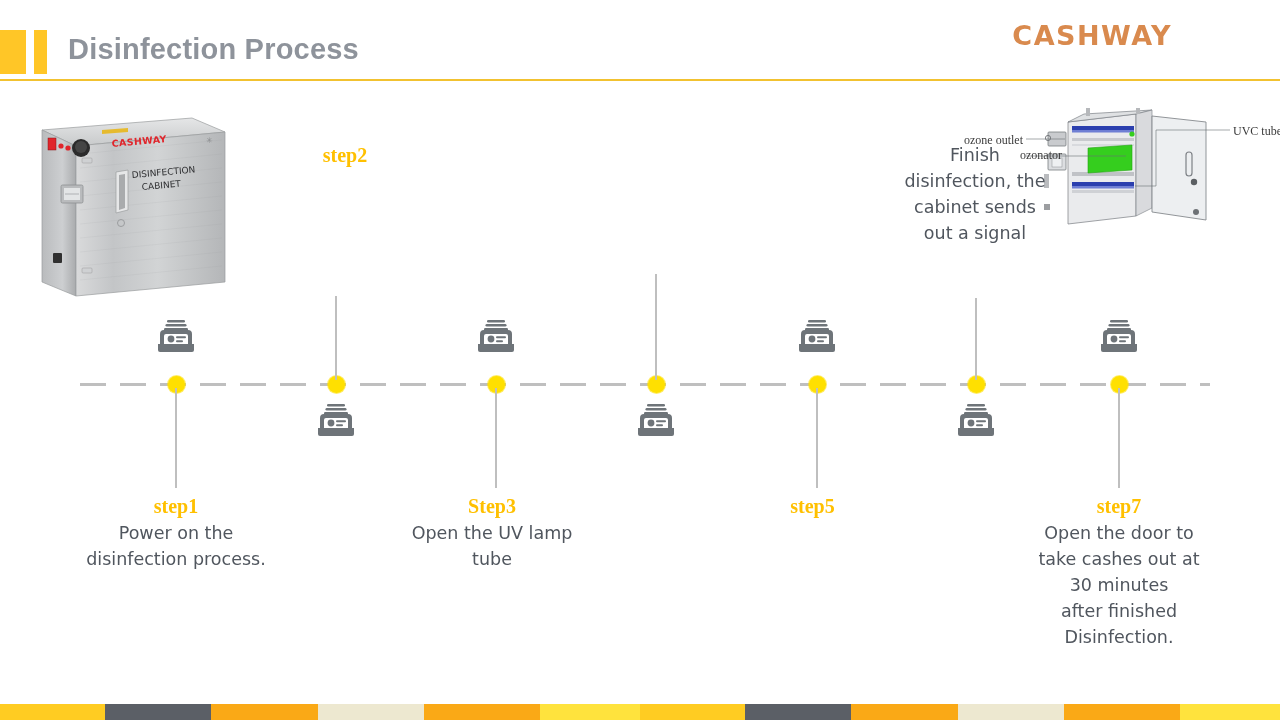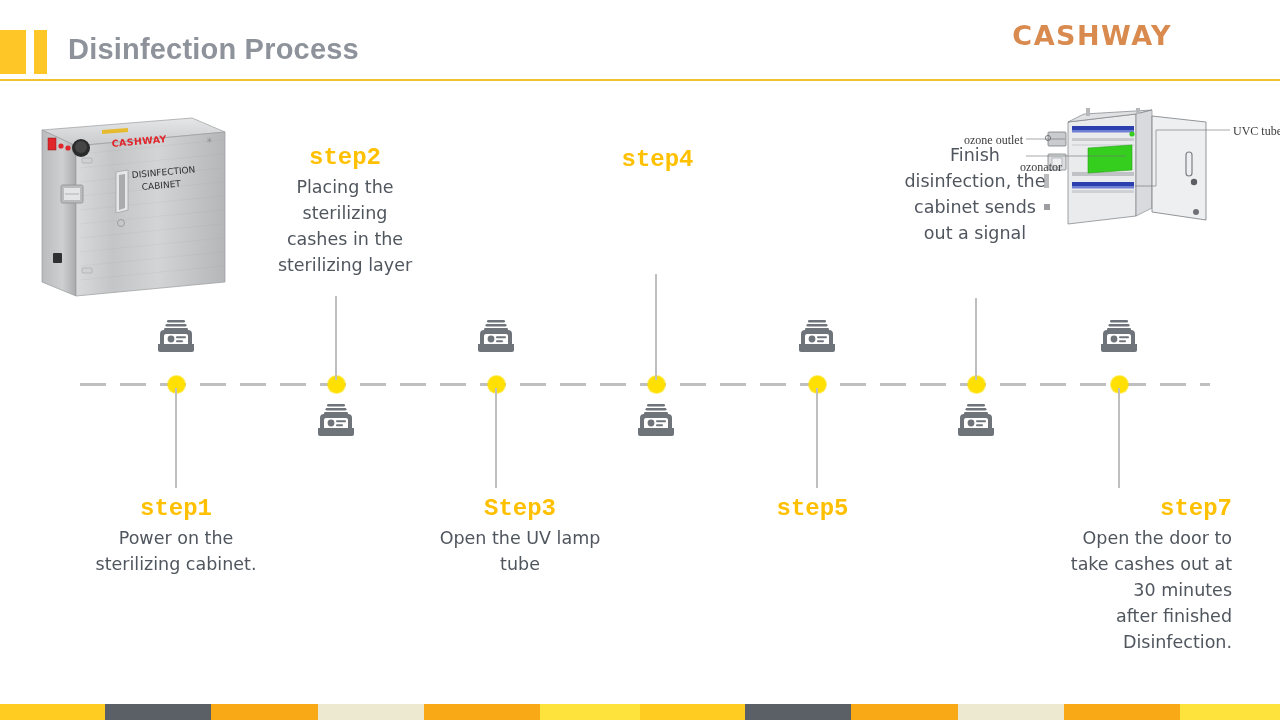--- a/index.html
+++ b/index.html
@@ -57,23 +57,23 @@
 
   
   .step-icon {
     position:absolute; width:40px; height:38px; margin-left:-20px;
   }
   .step-icon svg { width:40px; height:38px; display:block; }
 
   
   .step-block { position:absolute; text-align:center; }
   .step-title {
-    font-size:24px; font-weight:bold; color:#FFC000;
+    font-size:20px; font-weight:bold; color:#FFC000;
     line-height:1.25; margin-bottom:2px;
-    font-family:Liberation Mono, monospace;
+    font-family:Liberation Serif, serif;
   }
   .step-desc {
     font-size:17.5px; color:#50565E; line-height:1.48;
     font-family:"DejaVu Sans", sans-serif;
     white-space:pre-line;
   }
 
   
   .cabinet-photo { position:absolute; left:20px; top:110px; width:212px; height:198px; }
 
@@ -208,21 +208,21 @@
 
     <rect x="78" y="0" width="4" height="8" fill="#b6b8bb"></rect>
     <rect x="128" y="0" width="4" height="6" fill="#b6b8bb"></rect>
 
     <line x1="57" y1="31" x2="18" y2="31" stroke="#6a6e72" stroke-width="0.6"></line>
     <line x1="118" y1="48" x2="18" y2="48" stroke="#6a6e72" stroke-width="0.6"></line>
     <line x1="127" y1="78" x2="148" y2="78" stroke="#6a6e72" stroke-width="0.6"></line>
     <polyline points="148,78 148,22 222,22" fill="none" stroke="#6a6e72" stroke-width="0.6"></polyline>
   </svg>
   <div class="diag-label" style="left:-44px; top:25px;text-align:right;">ozone outlet</div>
-  <div class="diag-label" style="left:-28px; top:52px;padding-left:40px;">ozonator</div>
+  <div class="diag-label" style="left:-28px; top:40px;padding-left:40px;">ozonator</div>
   <div class="diag-label" style="left:225px; top:16px;">UVC tube</div>
 </div>
 
 <div class="timeline-axis"></div>
 
 <div class="node-dot" style="left:176px;"></div>
 <div class="step-icon" style="left:176px; top:318px;">
   <svg viewBox="0 0 40 38">
       <g fill="#6E7479">
     <rect x="11" y="2" width="18" height="2.6" rx="1.3"></rect>
@@ -233,64 +233,60 @@
     <rect x="20" y="18.2" width="10" height="2" rx="1"></rect>
     <rect x="20" y="22.2" width="7" height="2" rx="1"></rect>
     <path d="M2 26 h36 v6 a2 2 0 0 1-2 2 h-32 a2 2 0 0 1-2-2z"></path>
   </g>
     </svg>
 </div>
 <div class="connector" style="left:176px; top:388px; height:100px;"></div>
 <div class="step-block" style="left:56px; top:494px; width:240px;">
   <div class="step-title">step1</div>
   <div class="step-desc">Power on the
-sterilizing cabinet.</div>
+disinfection process.</div>
 </div>
 
 <div class="node-dot" style="left:336px;"></div>
 <div class="step-icon" style="left:336px; top:402px;">
   <svg viewBox="0 0 40 38">
       <g fill="#6E7479">
     <rect x="11" y="2" width="18" height="2.6" rx="1.3"></rect>
     <rect x="9.5" y="6" width="21" height="2.6" rx="1.3"></rect>
     <rect x="8" y="10" width="24" height="2.6" rx="1.3"></rect>
     <path d="M4 16 a4 4 0 0 1 4-4 h24 a4 4 0 0 1 4 4 v10 h-4 v-8 a2 2 0 0 0-2-2 h-20 a2 2 0 0 0-2 2 v8 h-4z"></path>
     <circle cx="15" cy="21" r="3.4"></circle>
     <rect x="20" y="18.2" width="10" height="2" rx="1"></rect>
     <rect x="20" y="22.2" width="7" height="2" rx="1"></rect>
     <path d="M2 26 h36 v6 a2 2 0 0 1-2 2 h-32 a2 2 0 0 1-2-2z"></path>
   </g>
     </svg>
 </div>
 <div class="connector" style="left:336px; top:296px; height:84px;"></div>
 <div class="step-block" style="left:256px; top:143px; width:178px;">
   <div class="step-title">step2</div>
-  <div class="step-desc">Placing the
-sterilizing
-cashes in the
-sterilizing layer</div>
 </div>
 
 <div class="node-dot" style="left:496px;"></div>
 <div class="step-icon" style="left:496px; top:318px;">
   <svg viewBox="0 0 40 38">
       <g fill="#6E7479">
     <rect x="11" y="2" width="18" height="2.6" rx="1.3"></rect>
     <rect x="9.5" y="6" width="21" height="2.6" rx="1.3"></rect>
     <rect x="8" y="10" width="24" height="2.6" rx="1.3"></rect>
     <path d="M4 16 a4 4 0 0 1 4-4 h24 a4 4 0 0 1 4 4 v10 h-4 v-8 a2 2 0 0 0-2-2 h-20 a2 2 0 0 0-2 2 v8 h-4z"></path>
     <circle cx="15" cy="21" r="3.4"></circle>
     <rect x="20" y="18.2" width="10" height="2" rx="1"></rect>
     <rect x="20" y="22.2" width="7" height="2" rx="1"></rect>
     <path d="M2 26 h36 v6 a2 2 0 0 1-2 2 h-32 a2 2 0 0 1-2-2z"></path>
   </g>
     </svg>
 </div>
 <div class="connector" style="left:496px; top:388px; height:100px;"></div>
-<div class="step-block" style="left:404px; top:494px; width:232px;">
+<div class="step-block" style="left:376px; top:494px; width:232px;">
   <div class="step-title">Step3</div>
   <div class="step-desc">Open the UV lamp
 tube</div>
 </div>
 
 <div class="node-dot" style="left:656px;"></div>
 <div class="step-icon" style="left:656px; top:402px;">
   <svg viewBox="0 0 40 38">
       <g fill="#6E7479">
     <rect x="11" y="2" width="18" height="2.6" rx="1.3"></rect>
@@ -299,21 +295,20 @@
     <path d="M4 16 a4 4 0 0 1 4-4 h24 a4 4 0 0 1 4 4 v10 h-4 v-8 a2 2 0 0 0-2-2 h-20 a2 2 0 0 0-2 2 v8 h-4z"></path>
     <circle cx="15" cy="21" r="3.4"></circle>
     <rect x="20" y="18.2" width="10" height="2" rx="1"></rect>
     <rect x="20" y="22.2" width="7" height="2" rx="1"></rect>
     <path d="M2 26 h36 v6 a2 2 0 0 1-2 2 h-32 a2 2 0 0 1-2-2z"></path>
   </g>
     </svg>
 </div>
 <div class="connector" style="left:656px; top:274px; height:106px;"></div>
 <div class="step-block" style="left:580px; top:145px; width:155px;">
-  <div class="step-title">step4</div>
 </div>
 
 <div class="node-dot" style="left:817px;"></div>
 <div class="step-icon" style="left:817px; top:318px;">
   <svg viewBox="0 0 40 38">
       <g fill="#6E7479">
     <rect x="11" y="2" width="18" height="2.6" rx="1.3"></rect>
     <rect x="9.5" y="6" width="21" height="2.6" rx="1.3"></rect>
     <rect x="8" y="10" width="24" height="2.6" rx="1.3"></rect>
     <path d="M4 16 a4 4 0 0 1 4-4 h24 a4 4 0 0 1 4 4 v10 h-4 v-8 a2 2 0 0 0-2-2 h-20 a2 2 0 0 0-2 2 v8 h-4z"></path>
@@ -361,21 +356,21 @@
     <rect x="8" y="10" width="24" height="2.6" rx="1.3"></rect>
     <path d="M4 16 a4 4 0 0 1 4-4 h24 a4 4 0 0 1 4 4 v10 h-4 v-8 a2 2 0 0 0-2-2 h-20 a2 2 0 0 0-2 2 v8 h-4z"></path>
     <circle cx="15" cy="21" r="3.4"></circle>
     <rect x="20" y="18.2" width="10" height="2" rx="1"></rect>
     <rect x="20" y="22.2" width="7" height="2" rx="1"></rect>
     <path d="M2 26 h36 v6 a2 2 0 0 1-2 2 h-32 a2 2 0 0 1-2-2z"></path>
   </g>
     </svg>
 </div>
 <div class="connector" style="left:1119px; top:388px; height:100px;"></div>
-<div class="step-block" style="left:1006px; top:494px; width:226px;text-align:right;">
+<div class="step-block" style="left:1006px; top:494px; width:226px;">
   <div class="step-title">step7</div>
   <div class="step-desc">Open the door to
 take cashes out at
 30 minutes
 after finished
 Disinfection.</div>
 </div>
 
 <div class="footer-bar">
     <div class="footer-seg" style="background: rgb(255, 204, 34); width: 105px;"></div>

